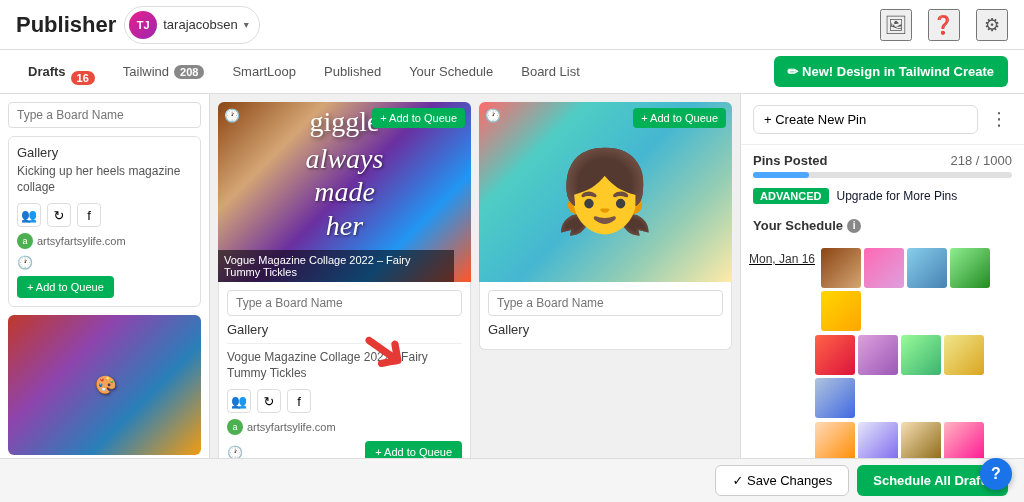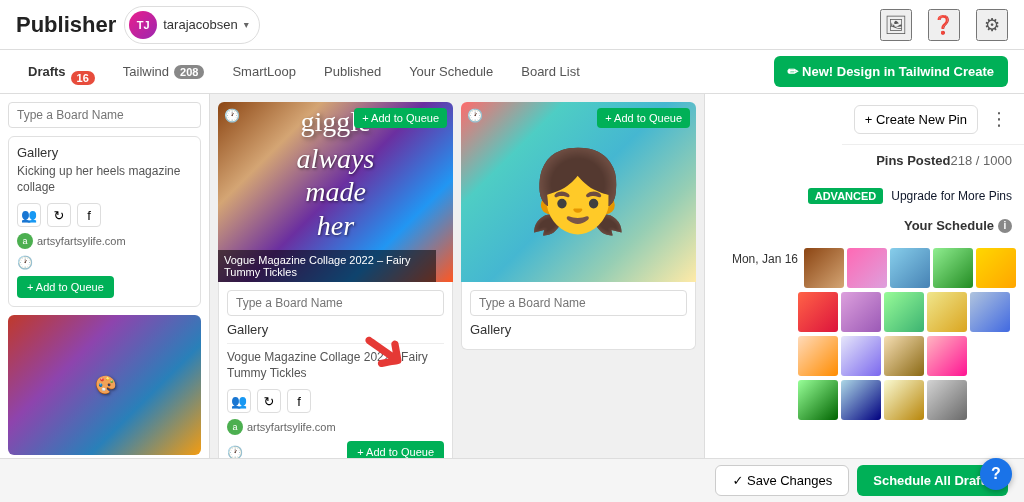--- a/index.html
+++ b/index.html
@@ -50,41 +50,41 @@
 
     .img-text-overlay { position: absolute; bottom: 0; left: 0; right: 17px; background: rgba(0,0,0,0.55); color: white; font-size: 11px; padding: 4px 6px; }
 
     .pin-card-body { background: #fff; border: 1px solid #e0e0e0; border-top: none; border-radius: 0 0 6px 6px; padding: 8px; margin-bottom: 8px; }
     .clock-row { display: flex; align-items: center; margin-bottom: 6px; }
 
     
     .arrow-container { position: absolute; left: 150px; top: 220px; z-index: 10; pointer-events: none; }
 
     
-    .right-panel { width: 320px; background: #fff; border-left: 1px solid #ddd; display: flex; flex-direction: column; overflow: hidden; align-items: flex-end; }
+    .right-panel { width: 284px; background: #fff; border-left: 1px solid #ddd; display: flex; flex-direction: column; overflow: hidden; }
     .right-panel-header { padding: 10px 12px; border-bottom: 1px solid #eee; display: flex; gap: 8px; align-items: center; }
     .create-pin-btn { flex: 1; background: #fff; border: 1px solid #ddd; border-radius: 6px; padding: 6px 10px; font-size: 13px; cursor: pointer; display: flex; align-items: center; gap: 4px; }
     .shuffle-btn { background: #fff; border: 1px solid #ddd; border-radius: 6px; padding: 6px 10px; font-size: 13px; cursor: pointer; display: flex; align-items: center; gap: 4px; }
     .more-btn { background: none; border: none; cursor: pointer; font-size: 18px; color: #555; padding: 4px; }
 
     .pins-posted-row { display: flex; align-items: center; justify-content: space-between; padding: 8px 12px 4px; }
     .pins-posted-label { font-size: 13px; font-weight: 600; color: #333; }
     .pins-count { font-size: 13px; color: #666; }
     .progress-bar-wrap { padding: 0 12px 6px; }
     .progress-bar { height: 6px; background: #e0e0e0; border-radius: 3px; }
     .progress-fill { height: 6px; background: #4da6ff; border-radius: 3px; width: 21.8%; }
 
     .advanced-row { padding: 4px 12px 8px; display: flex; align-items: center; gap: 8px; }
     .advanced-badge { background: #00b057; color: white; font-size: 11px; font-weight: bold; padding: 2px 7px; border-radius: 3px; }
     .upgrade-link { color: #0f172a; font-size: 12px; cursor: pointer; }
 
     .your-schedule-label { padding: 6px 12px; font-size: 13px; font-weight: 600; color: #333; display: flex; align-items: center; gap: 4px; }
     .info-icon { width: 14px; height: 14px; border-radius: 50%; background: #888; color: white; font-size: 10px; display: flex; align-items: center; justify-content: center; cursor: pointer; }
 
-    .schedule-grid { padding: 9px 8px; overflow-y: auto; flex: 1; }
+    .schedule-grid { padding: 9px 8px; overflow-y: auto; flex: 1; text-decoration: underline; }
     .schedule-row { display: flex; align-items: flex-start; gap: 6px; margin-bottom: 4px; }
     .schedule-date { font-size: 12px; color: #333; min-width: 60px; padding-top: 4px; }
     .schedule-images { display: flex; flex-wrap: wrap; gap: 3px; flex: 1; }
     .sched-img-placeholder { width: 40px; height: 40px; border-radius: 3px; }
     .c1 { background: linear-gradient(135deg, #8B4513, #d4a574); }
     .c2 { background: linear-gradient(135deg, #FF69B4, #DDA0DD); }
     .c3 { background: linear-gradient(135deg, #87CEEB, #4682B4); }
     .c4 { background: linear-gradient(135deg, #90EE90, #228B22); }
     .c5 { background: linear-gradient(135deg, #FFD700, #FFA500); }
     .c6 { background: linear-gradient(135deg, #FF6347, #DC143C); }

